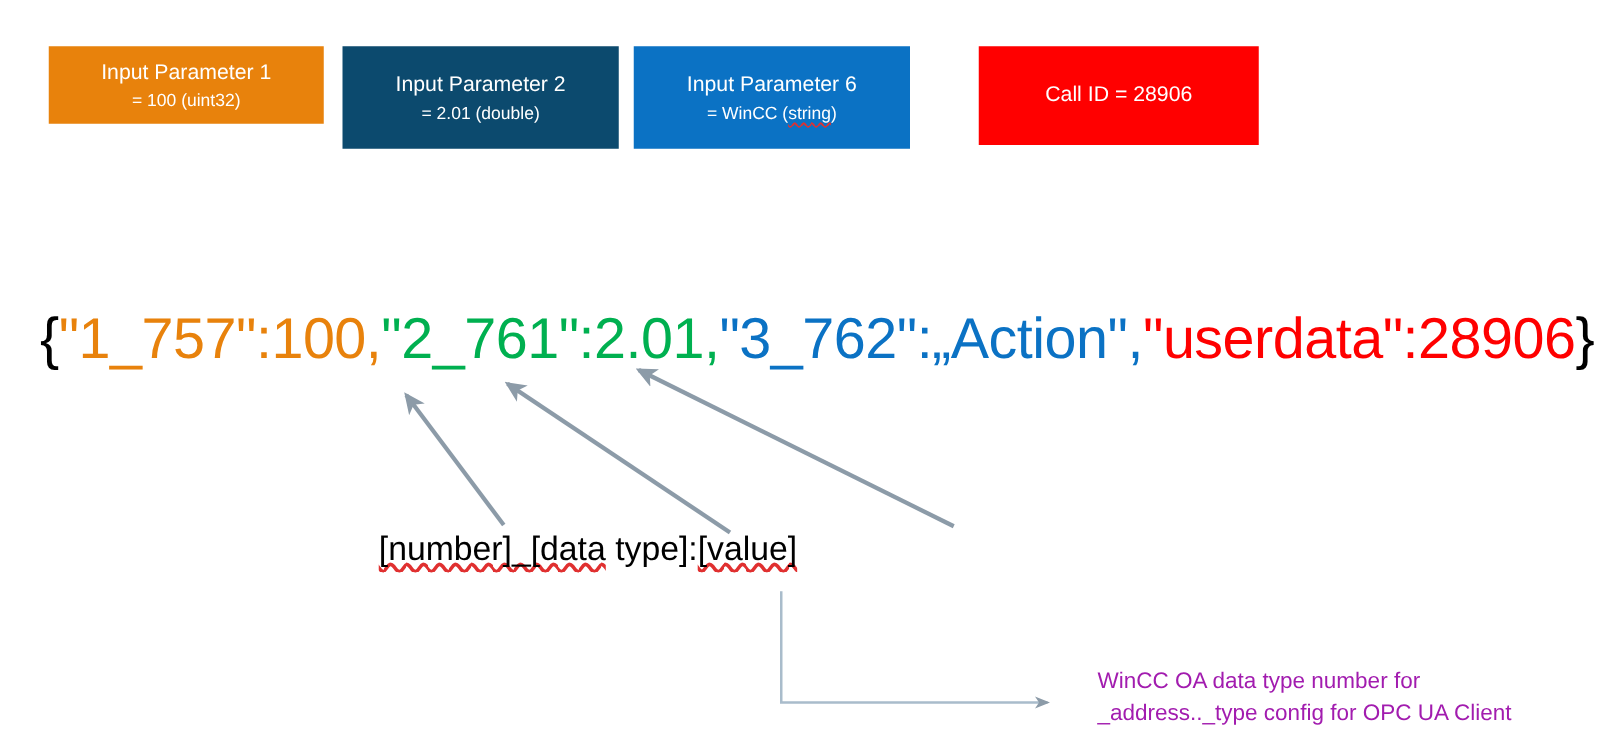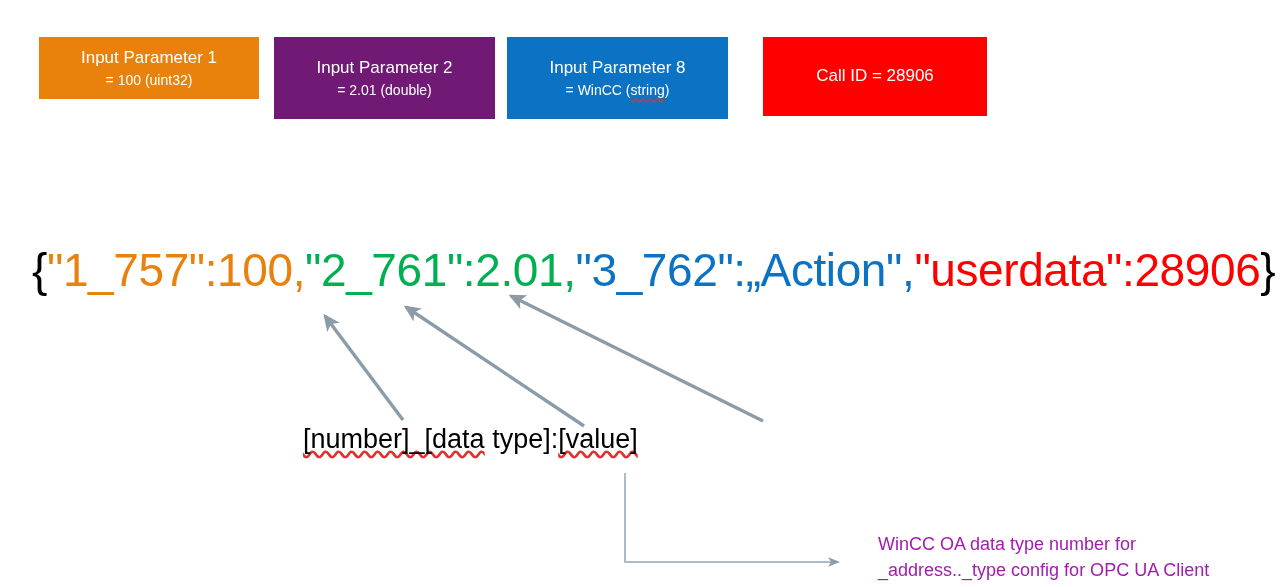--- a/index.html
+++ b/index.html
@@ -37,23 +37,23 @@
     font-size: 14px;
   }
   .param-box.single {
     justify-content: center;
   }
   .param-box.single .line1 {
     font-size: 17px;
   }
 
   #box-param1 { left: 39px;  top: 37px;  width: 220px; height: 62px; background: #E8820C; }
-  #box-param2 { left: 274px; top: 37px;  width: 221px; height: 82px; background: #701a75; }
+  #box-param2 { left: 274px; top: 37px;  width: 221px; height: 82px; background: #0c4a6e; }
   #box-param3 { left: 507px; top: 37px;  width: 221px; height: 82px; background: #0B72C4; }
-  #box-callid { left: 763px; top: 37px;  width: 224px; height: 79px; background: #FF0000; }
+  #box-callid { left: 783px; top: 37px;  width: 224px; height: 79px; background: #FF0000; }
 
   .squiggle {
     text-decoration: underline wavy #e03030;
     text-decoration-skip-ink: none;
     text-underline-offset: 2px;
   }
 
   
   #json-line {
     position: absolute;
@@ -111,21 +111,21 @@
     <span class="line1">Input Parameter 1</span>
     <span class="line2">= 100 (uint32)</span>
   </div>
 
   <div class="param-box" id="box-param2">
     <span class="line1">Input Parameter 2</span>
     <span class="line2">= 2.01 (double)</span>
   </div>
 
   <div class="param-box" id="box-param3">
-    <span class="line1">Input Parameter 8</span>
+    <span class="line1">Input Parameter 6</span>
     <span class="line2"><span>= WinCC (</span><span class="squiggle">string</span><span>)</span></span>
   </div>
 
   <div class="param-box single" id="box-callid">
     <span class="line1">Call ID = 28906</span>
   </div>
 
   <div id="json-line"><span class="c-black">{</span><span class="c-orange">"1_757":100,</span><span class="c-green">"2_761":2.01,</span><span class="c-blue">"3_762":„Action",</span><span class="c-red">"userdata":28906</span><span class="c-black">}</span></div>
 
   <div id="legend-text"><span class="squiggle">[number]_[data</span><span> type]:</span><span class="squiggle">[value]</span></div>

